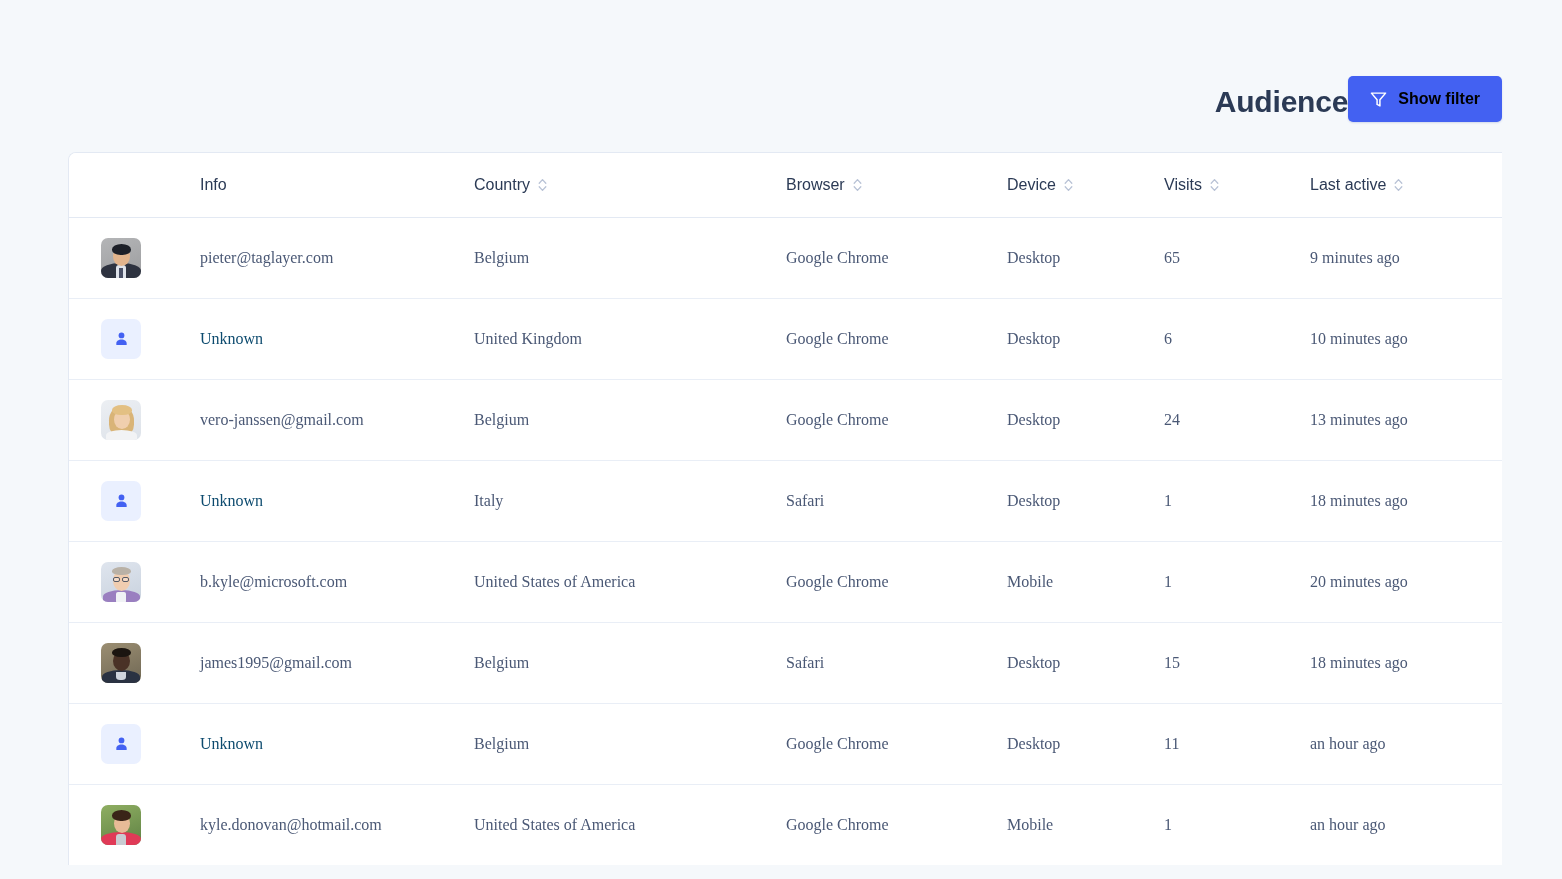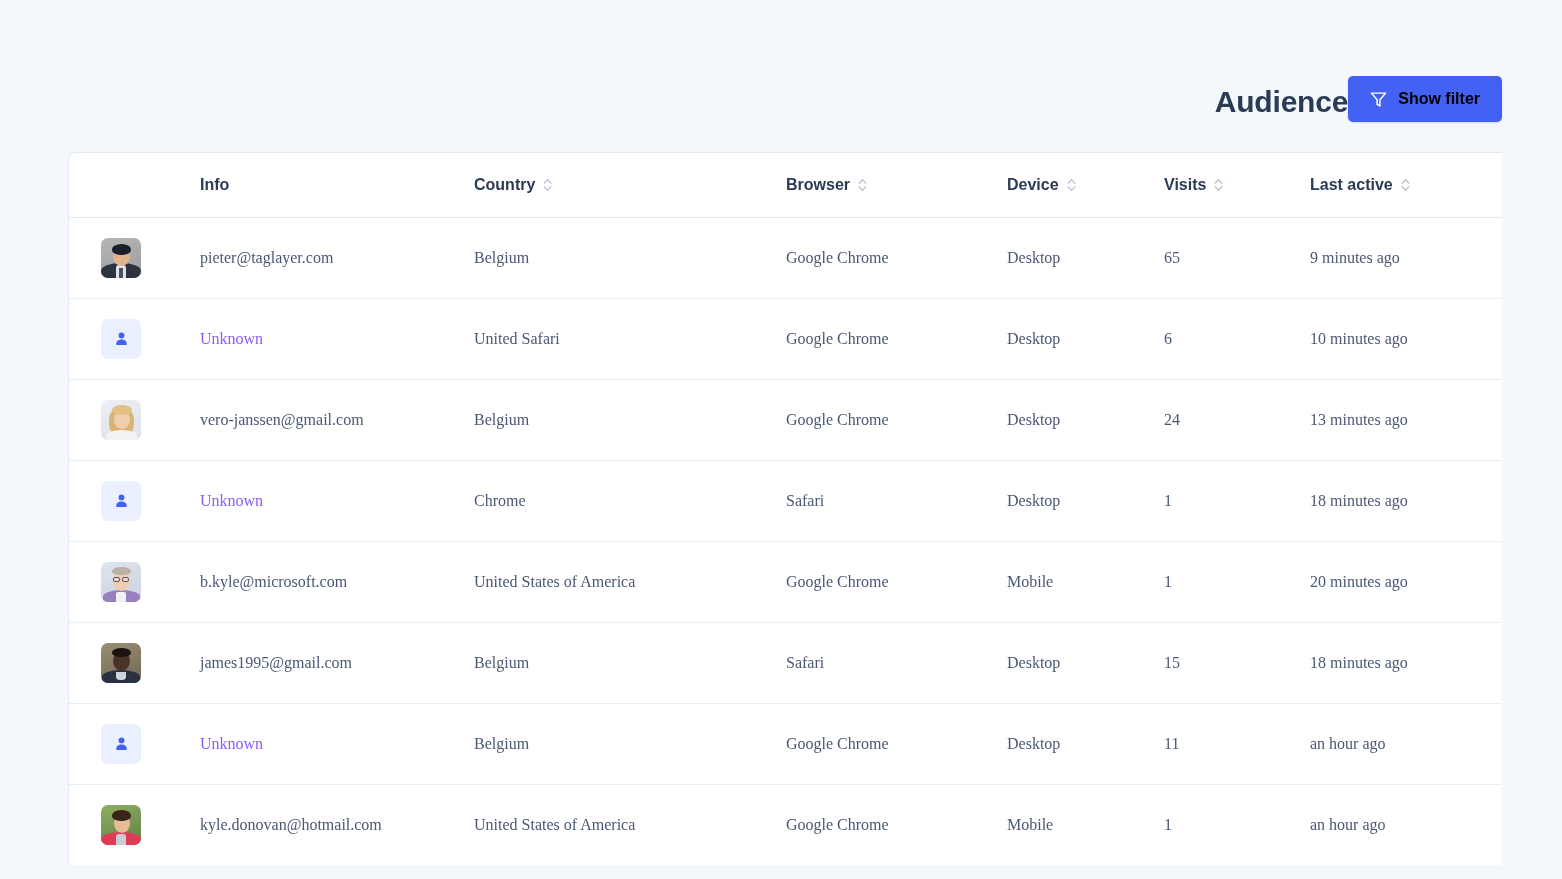--- a/index.html
+++ b/index.html
@@ -75,21 +75,21 @@
 
   table.audience-table {
     width: 100%;
     border-collapse: collapse;
     table-layout: fixed;
   }
 
   thead th {
     text-align: left;
     font-size: 16px;
-    font-weight: bold;
+    font-weight: normal;
     color: #2b3a55;
     padding: 0;
     height: 64px;
     vertical-align: middle;
     background: #ffffff;
     border-bottom: 1px solid #e3e9f3;
     cursor: pointer;
     user-select: none;
   }
   thead th.no-sort { cursor: default; }
@@ -124,21 +124,21 @@
     border-bottom: 1px solid #e9eef6;
     background: #ffffff;
     white-space: nowrap;
     font-family: Liberation Serif, serif;
   }
   tbody tr:last-child td { border-bottom: none; margin-top: 44px; }
 
   td.cell-avatar { padding-left: 32px; }
   td.cell-info   { padding-right: 10px; }
 
-  .info-unknown { color: #8b5cf6; }
+  .info-unknown { color: #0c4a6e; }
 
   
   .avatar {
     width: 40px;
     height: 40px;
     border-radius: 7px;
     overflow: hidden;
     position: relative;
     display: block;
   }
@@ -330,21 +330,21 @@
               <div class="avatar avatar-placeholder">
                 <span style="display: flex;">
                   <svg width="17" height="17" viewBox="0 0 24 24" fill="currentColor">
                     <circle cx="12" cy="7.6" r="4.1"></circle>
                     <path d="M12 13.4c-4.2 0-7.3 2.4-7.3 5.2V21h14.6v-2.4c0-2.8-3.1-5.2-7.3-5.2z"></path>
                   </svg>
                 </span>
               </div>
             </td>
             <td class="cell-info"><span class="info-unknown">Unknown</span></td>
-            <td><span>United Safari</span></td>
+            <td><span>United Kingdom</span></td>
             <td><span>Google Chrome</span></td>
             <td><span>Desktop</span></td>
             <td><span>6</span></td>
             <td><span>10 minutes ago</span></td>
           </tr>
           <tr>
             <td class="cell-avatar">
               <div class="avatar av3">
                 <span class="ph av-bg"></span>
                 <span class="ph av-hairb"></span>
@@ -365,21 +365,21 @@
               <div class="avatar avatar-placeholder">
                 <span style="display: flex;">
                   <svg width="17" height="17" viewBox="0 0 24 24" fill="currentColor">
                     <circle cx="12" cy="7.6" r="4.1"></circle>
                     <path d="M12 13.4c-4.2 0-7.3 2.4-7.3 5.2V21h14.6v-2.4c0-2.8-3.1-5.2-7.3-5.2z"></path>
                   </svg>
                 </span>
               </div>
             </td>
             <td class="cell-info"><span class="info-unknown">Unknown</span></td>
-            <td><span>Chrome</span></td>
+            <td><span>Italy</span></td>
             <td><span>Safari</span></td>
             <td><span>Desktop</span></td>
             <td><span>1</span></td>
             <td><span>18 minutes ago</span></td>
           </tr>
           <tr>
             <td class="cell-avatar">
               <div class="avatar av5">
                 <span class="ph av-bg"></span>
                 <span class="ph av-body"></span>

